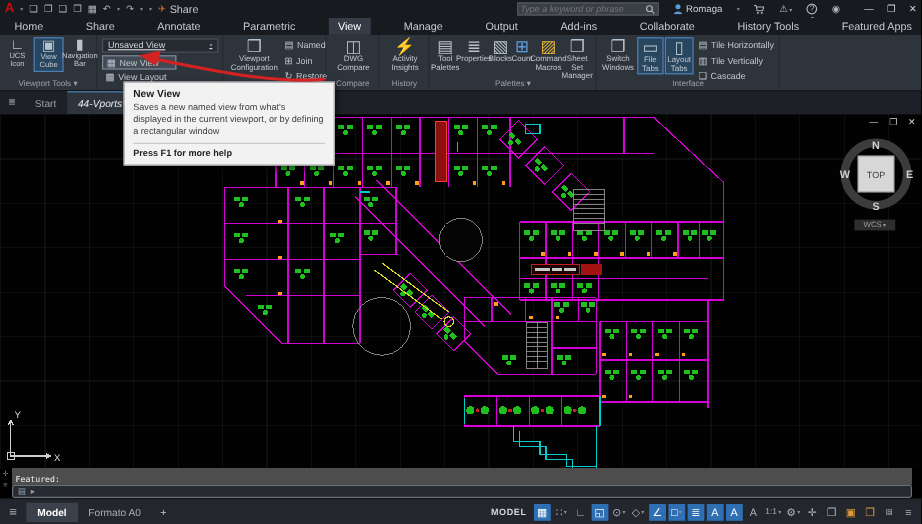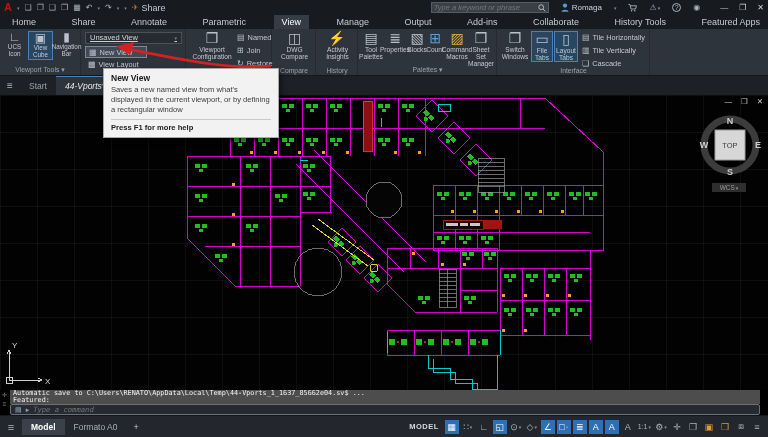--- a/index.html
+++ b/index.html
@@ -470,25 +470,24 @@
 
   <svg class="arrowsvg" width="165" height="34" viewBox="0 0 165 34">
     <path d="M158,26 C115,30 62,18 16,9" stroke="#d42222" stroke-width="2.6" fill="none" stroke-linecap="round"></path>
     <polygon points="4,6 22,2 18,15" fill="#d42222"></polygon>
   </svg>
 
   <div class="cmdside">
     <span>✛</span>
     <span>≡</span>
   </div>
-  <div class="cmdhist"><span>Automatic save to C:\Users\RENATO\AppData\Local\Temp\44-Vports_1_1637_85662e04.sv$ ...</span><br><span>Featured:</span></div>
+  <div class="cmdhist"><br><span>Featured:</span></div>
   <div class="cmdinput">
     <span class="gly">▤</span>
     <span class="gly">▸</span>
-    <input placeholder="Type a command" style="">
   </div>
 
   <div class="statusbar">
     <span class="sb-menu">≡</span>
     <span class="ltab active">Model</span>
     <span class="ltab">Formato A0</span>
     <span class="lt-plus">+</span>
 
     <div class="sb-right">
       <span class="sb-label">MODEL</span>

